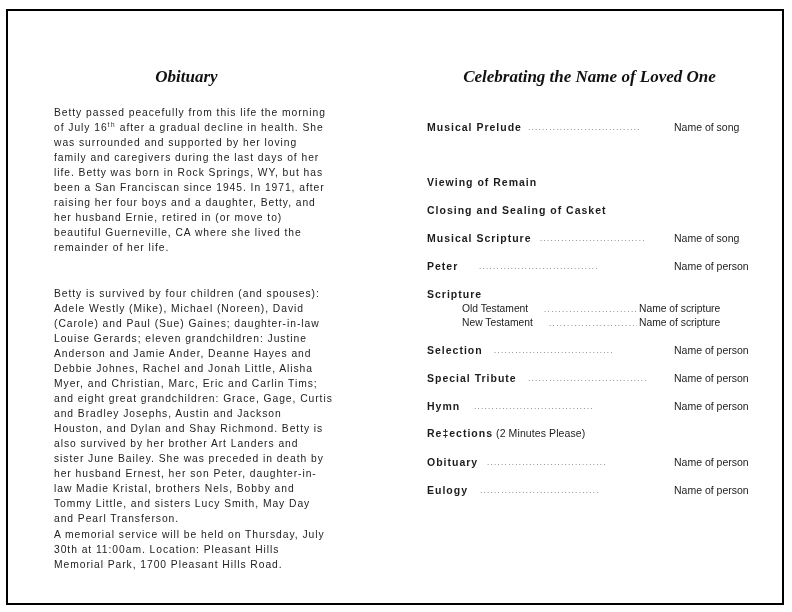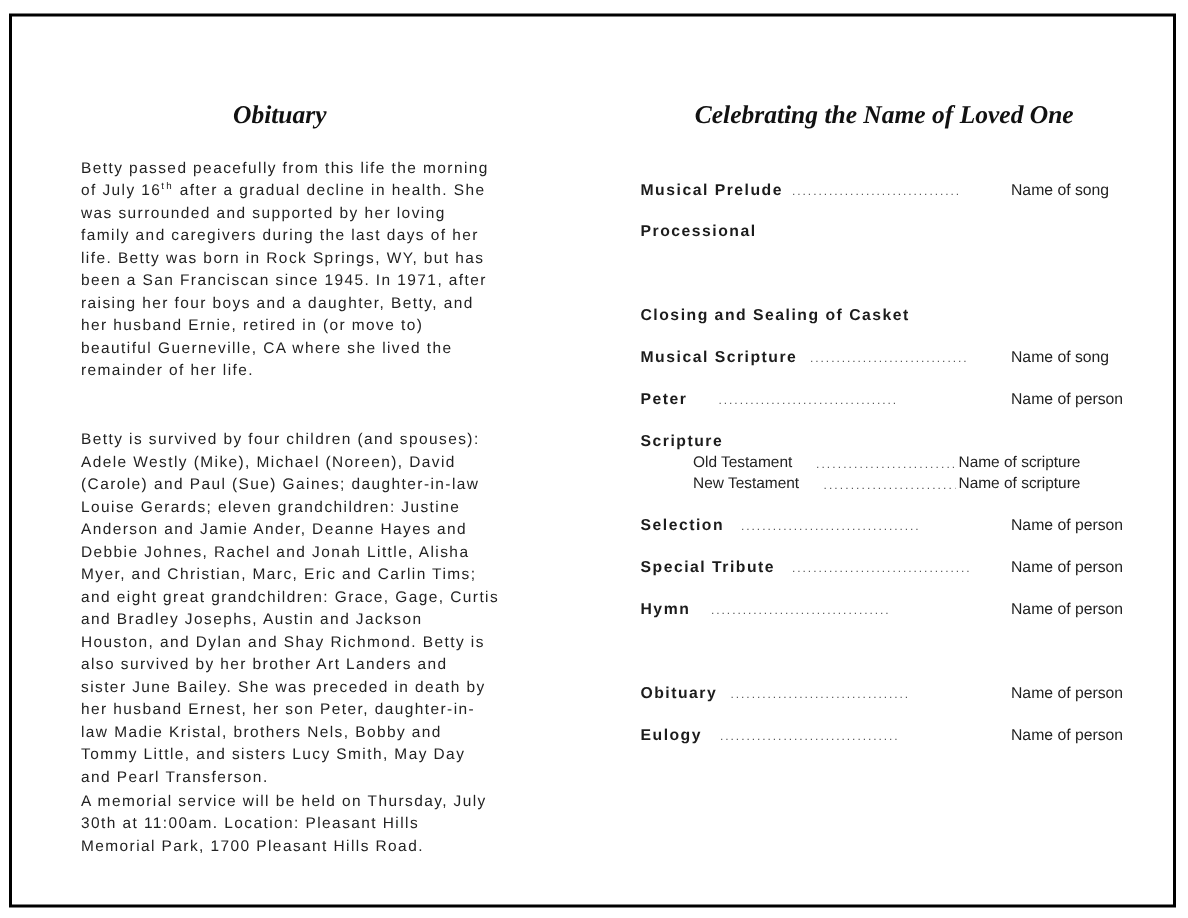--- a/index.html
+++ b/index.html
@@ -64,22 +64,22 @@
 </section>
 
 <section class="col-right">
   <h1 class="title">Celebrating the Name of Loved One</h1>
 
   <div class="row" style="top:56px">
     <span class="label">Musical Prelude</span>
     <span class="dots" style="left:101px;width:113px">..................................</span>
     <span class="value">Name of song</span>
   </div>
-  <div class="row" style="top:83px">
-    <span class="label">Processional</span>
+  <div class="row" style="top:111px">
+    <span class="label">Viewing of Remain</span>
   </div>
   <div class="row" style="top:139px">
     <span class="label">Closing and Sealing of Casket</span>
   </div>
   <div class="row" style="top:167px">
     <span class="label">Musical Scripture</span>
     <span class="dots" style="left:113px;width:104px">..................................</span>
     <span class="value">Name of song</span>
   </div>
   <div class="row" style="top:195px">
@@ -108,20 +108,23 @@
   <div class="row" style="top:307px">
     <span class="label">Special Tribute</span>
     <span class="dots" style="left:101px;width:122px">..................................</span>
     <span class="value">Name of person</span>
   </div>
   <div class="row" style="top:335px">
     <span class="label">Hymn</span>
     <span class="dots" style="left:47px;width:170px">..................................</span>
     <span class="value">Name of person</span>
   </div>
+  <div class="row" style="top:362px">
+    <span class="label"><span>Re‡ections</span><span class="note"> (2 Minutes Please)</span></span>
+  </div>
   <div class="row" style="top:391px">
     <span class="label">Obituary</span>
     <span class="dots" style="left:60px;width:157px">..................................</span>
     <span class="value">Name of person</span>
   </div>
   <div class="row" style="top:419px">
     <span class="label">Eulogy</span>
     <span class="dots" style="left:53px;width:164px">..................................</span>
     <span class="value">Name of person</span>
   </div>

